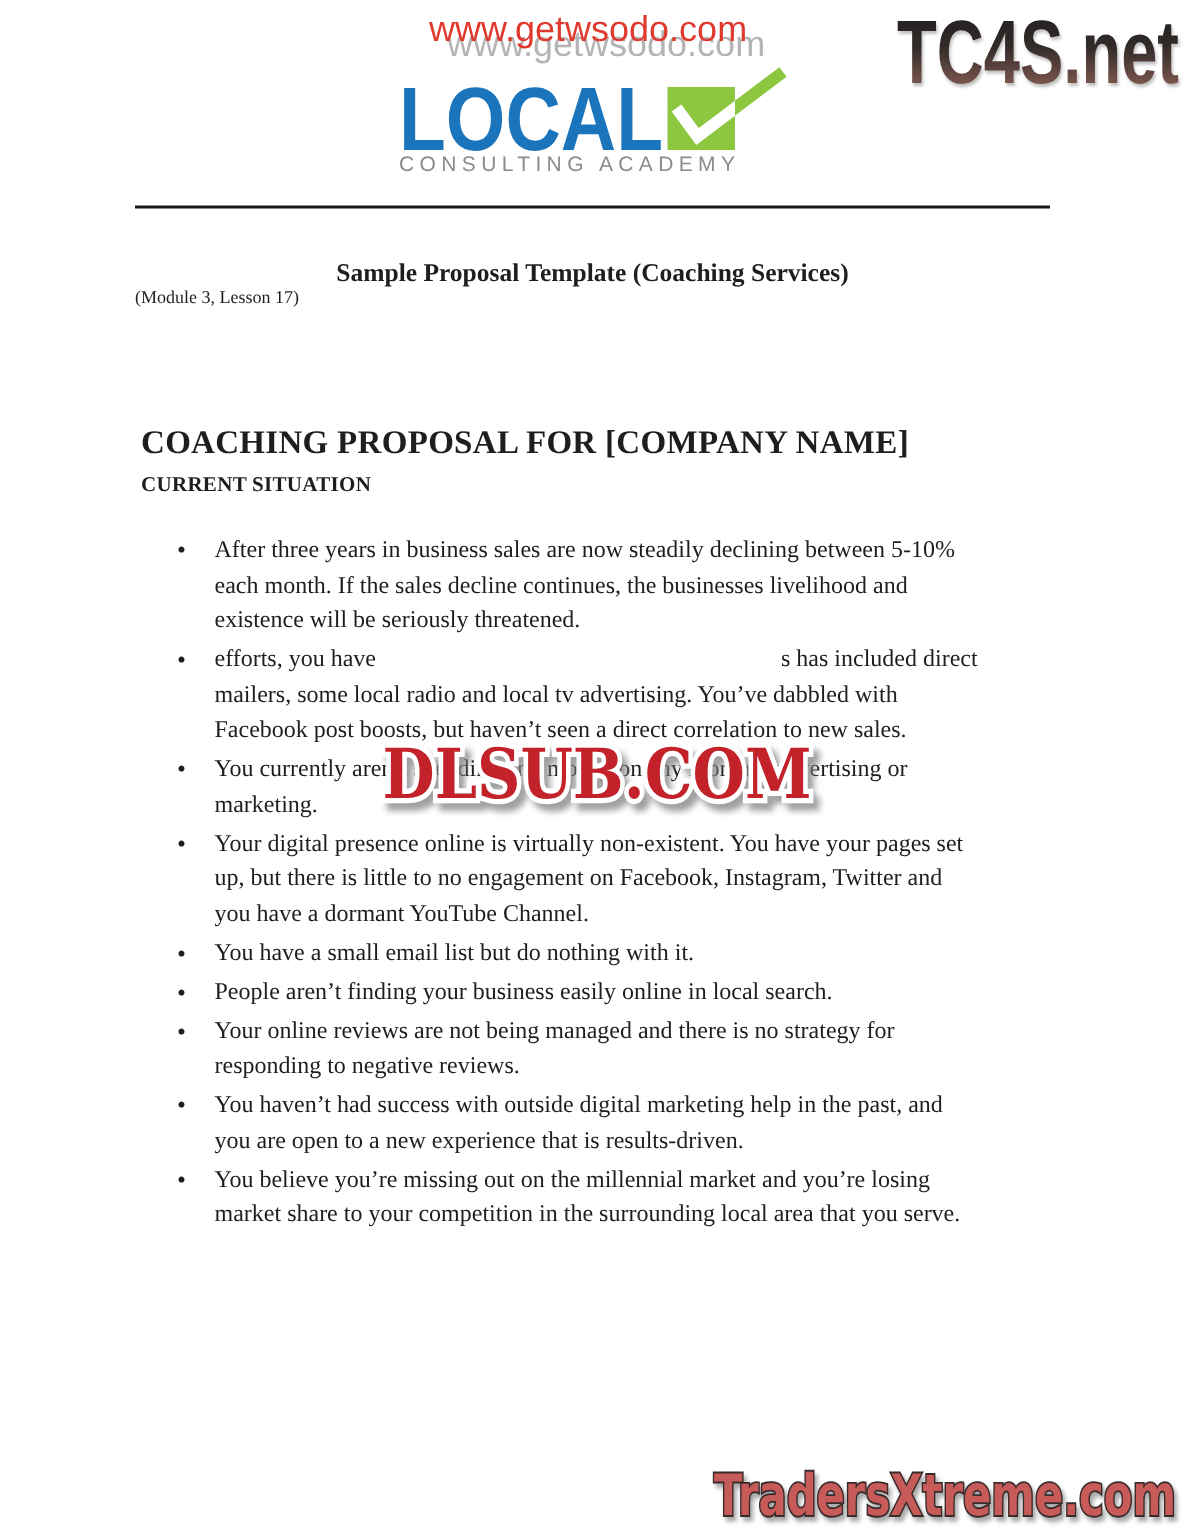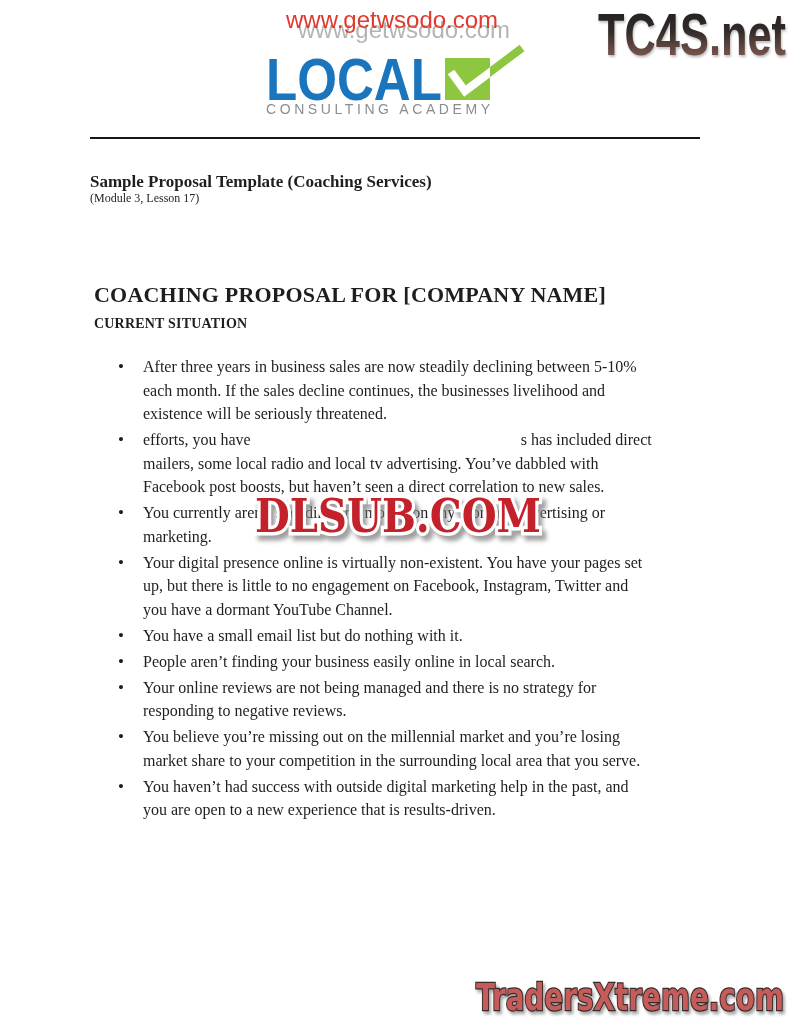--- a/index.html
+++ b/index.html
@@ -20,21 +20,21 @@
   }
   .wm-tc4s{left:594px;top:6px;filter:drop-shadow(1px 2px 1px rgba(0,0,0,0.25));}
 
   
   .logo{left:258px;top:44px;}
 
   
   .rule{left:90px;top:137px;width:610px;height:2px;background:#161616;}
 
   
-  .doc-title{left:90px;top:172px;width:610px;
+  .doc-title{left:90px;top:172px;width:610px;text-align:center;
     font-size:17px;font-weight:bold;}
   .doc-subtitle{left:90px;top:191px;width:610px;text-align:left;font-size:12px;}
   .heading{left:94px;top:282px;font-size:22px;font-weight:bold;letter-spacing:0.2px;}
   .heading2{left:94px;top:316px;font-size:14px;font-weight:bold;letter-spacing:0.2px;}
 
   ul.bullets{left:117px;top:355px;width:585px;list-style:none;margin:0;padding:0;}
   ul.bullets li{
     position:relative;padding-left:26px;margin:0 0 2.5px 0;
     font-size:16px;line-height:23.5px;
   }
@@ -111,26 +111,26 @@
     <span class="pre">You have a small email list but do nothing with it.</span>
   </li>
   <li>
     <span class="pre">People aren’t finding your business easily online in local search.</span>
   </li>
   <li>
     <span class="pre">Your online reviews are not being managed and there is no strategy for
 responding to negative reviews.</span>
   </li>
   <li>
+    <span class="pre">You haven’t had success with outside digital marketing help in the past, and
+you are open to a new experience that is results-driven.</span>
+  </li>
+  <li>
     <span class="pre">You believe you’re missing out on the millennial market and you’re losing
 market share to your competition in the surrounding local area that you serve.</span>
-  </li>
-  <li>
-    <span class="pre">You haven’t had success with outside digital marketing help in the past, and
-you are open to a new experience that is results-driven.</span>
   </li>
 </ul>
 
 <svg class="abs wm-dlsub" width="304" height="58" viewBox="0 0 304 58">
   <text x="152" y="45" text-anchor="middle" font-family="DejaVu Serif, serif" font-weight="bold" font-size="46" textLength="286" lengthAdjust="spacingAndGlyphs" stroke="#ffffff" stroke-width="7" paint-order="stroke" fill="#c4222a">DLSUB.COM</text>
 </svg>
 
 <svg class="abs wm-traders" width="320" height="48" viewBox="0 0 320 48">
   <text x="160" y="36" text-anchor="middle" font-family="DejaVu Sans, sans-serif" font-weight="bold" font-size="38" textLength="308" lengthAdjust="spacingAndGlyphs" stroke="#3a2b2b" stroke-width="2.5" paint-order="stroke" fill="#c75b59">TradersXtreme.com</text>
 </svg>

